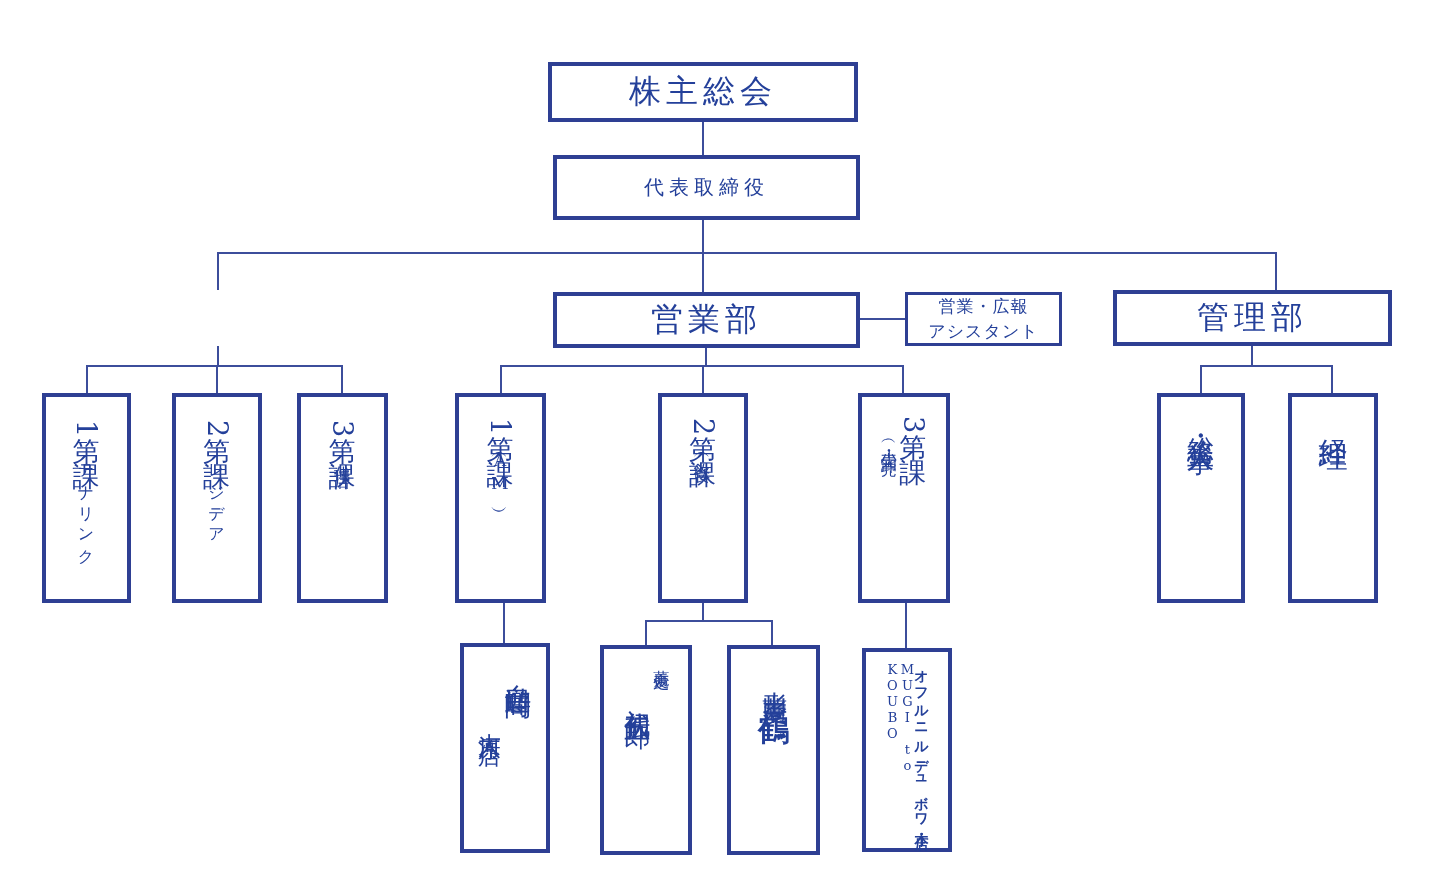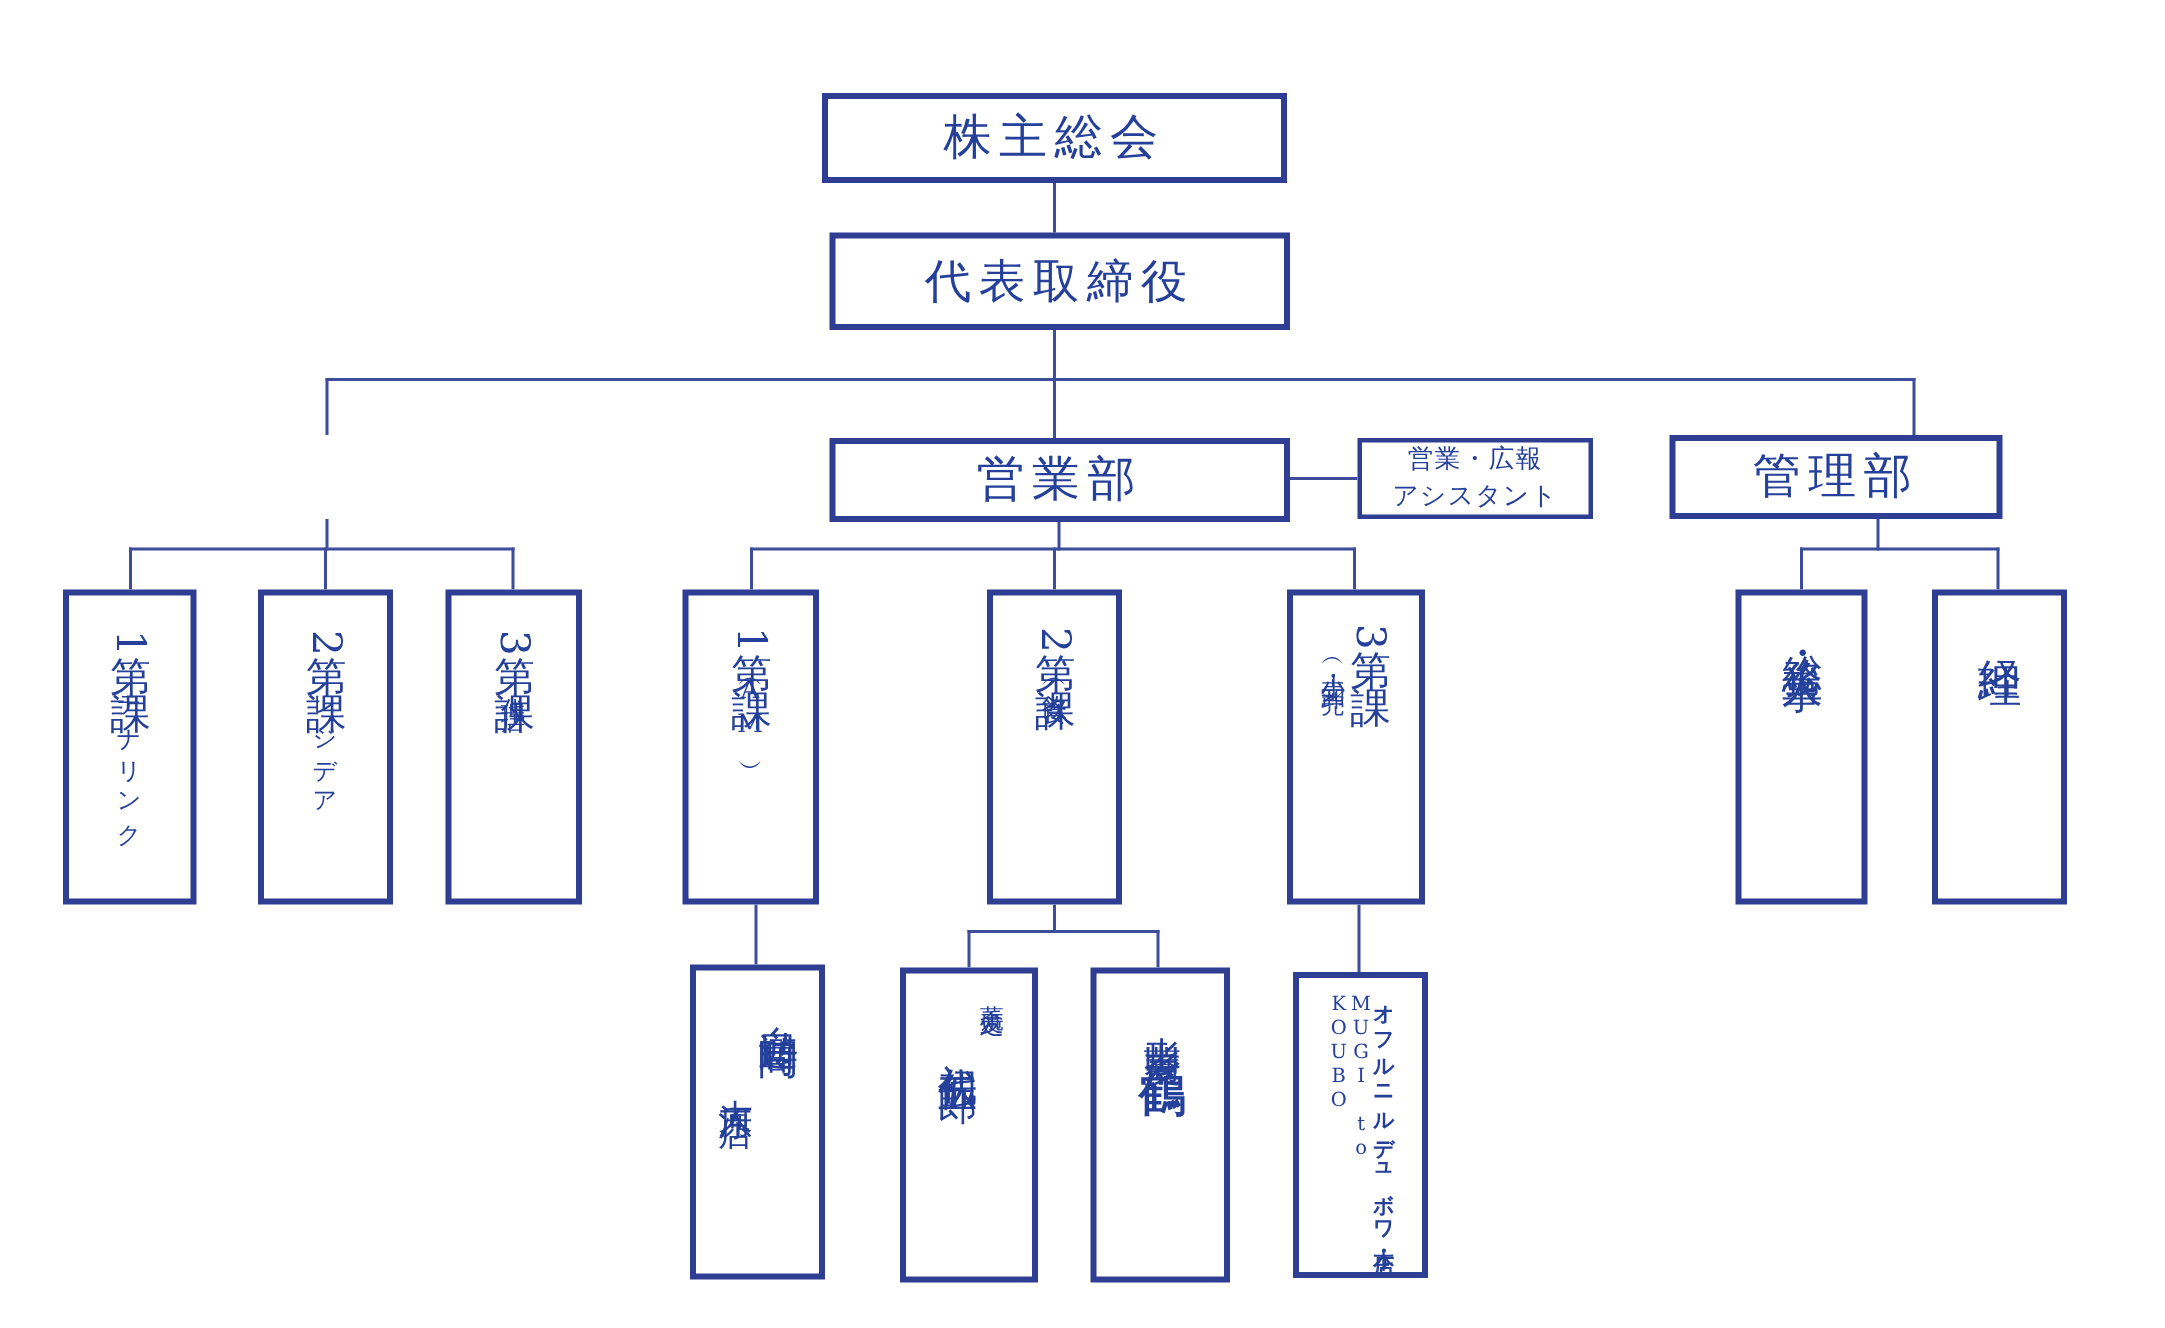--- a/index.html
+++ b/index.html
@@ -21,21 +21,21 @@
   .title .t1{font-size:37px;line-height:1.2;letter-spacing:2px;}
   .title .t2{font-size:37px;line-height:1.2;letter-spacing:6px;margin-top:8px;}
   
   .box{
     position:absolute;box-sizing:border-box;background:#fff;
     border:4px solid var(--navy);
     display:flex;align-items:center;justify-content:center;
   }
   .box.thin{border-width:3px;}
   .hlabel{font-size:32px;letter-spacing:5px;white-space:nowrap;}
-  .hlabel.big{font-size:31px;}
+  .hlabel.big{font-size:20px;}
   .twoline{font-size:17px;line-height:1.45;text-align:center;letter-spacing:1px;}
   
   .box.v{align-items:flex-start;justify-content:center;}
   .vwrap{writing-mode:vertical-rl;text-orientation:mixed;letter-spacing:3px;line-height:1.15;}
   .vcol{display:block;}
   .vmain{font-size:27px;}
   .vsub{font-size:16px;}
   .vsub2{font-size:17px;}
   .upright{text-orientation:upright;}
   .gap10{margin-top:10px;}
@@ -95,21 +95,21 @@
     <div class="twoline">
       <div>営業・広報</div>
       <div>アシスタント</div>
     </div>
   </div>
 
   <div class="box" style="left:553px;top:292px;width:307px;height:56px;">
     <span class="hlabel">営業部</span>
   </div>
 
-  <div class="box" style="left:1113px;top:290px;width:222px;height:56px;">
+  <div class="box" style="left:1113px;top:290px;width:279px;height:56px;">
     <span class="hlabel">管理部</span>
   </div>
 
   <div class="box v" style="left:42px;top:393px;width:89px;height:210px;">
     <div class="vwrap" style="padding-top:20px;">
       <span class="vmain">第1課</span><span class="vsub gap10">テナリンク</span>
     </div>
   </div>
 
   <div class="box v" style="left:172px;top:393px;width:90px;height:210px;">

